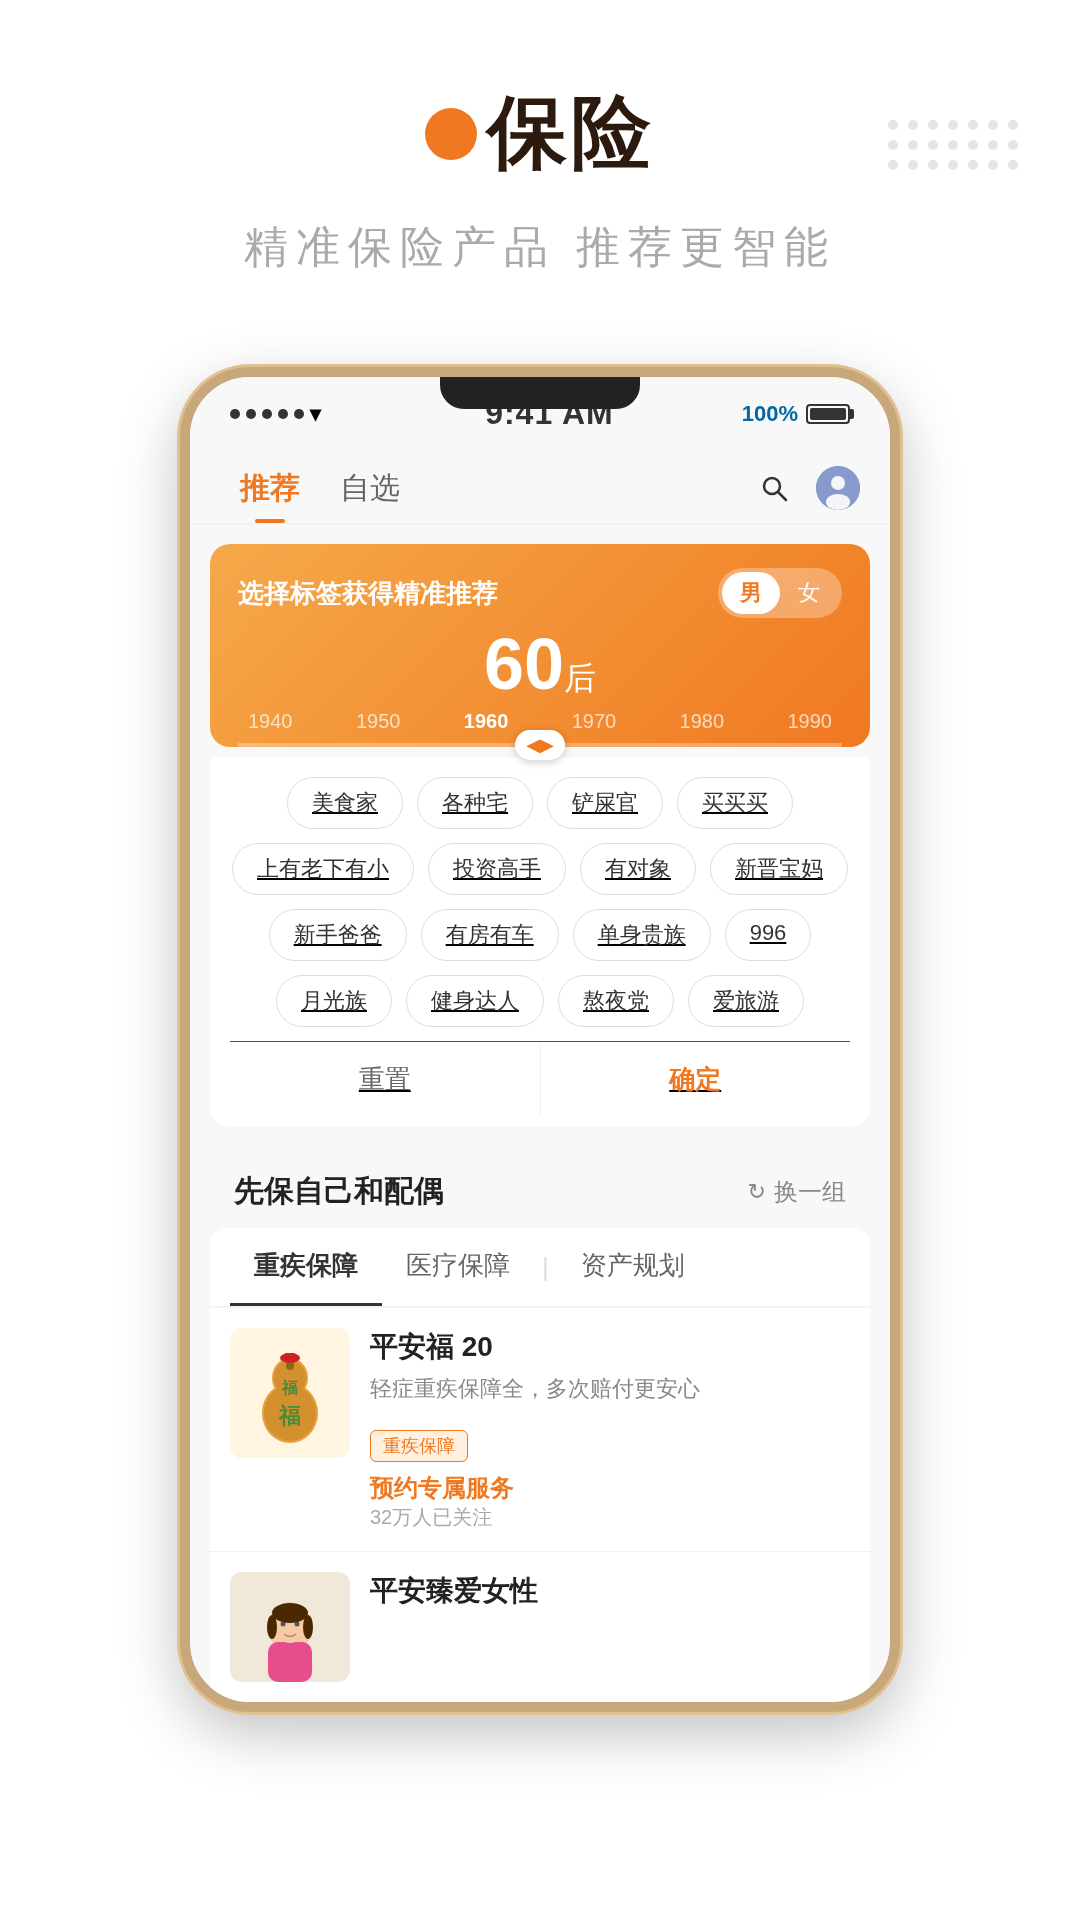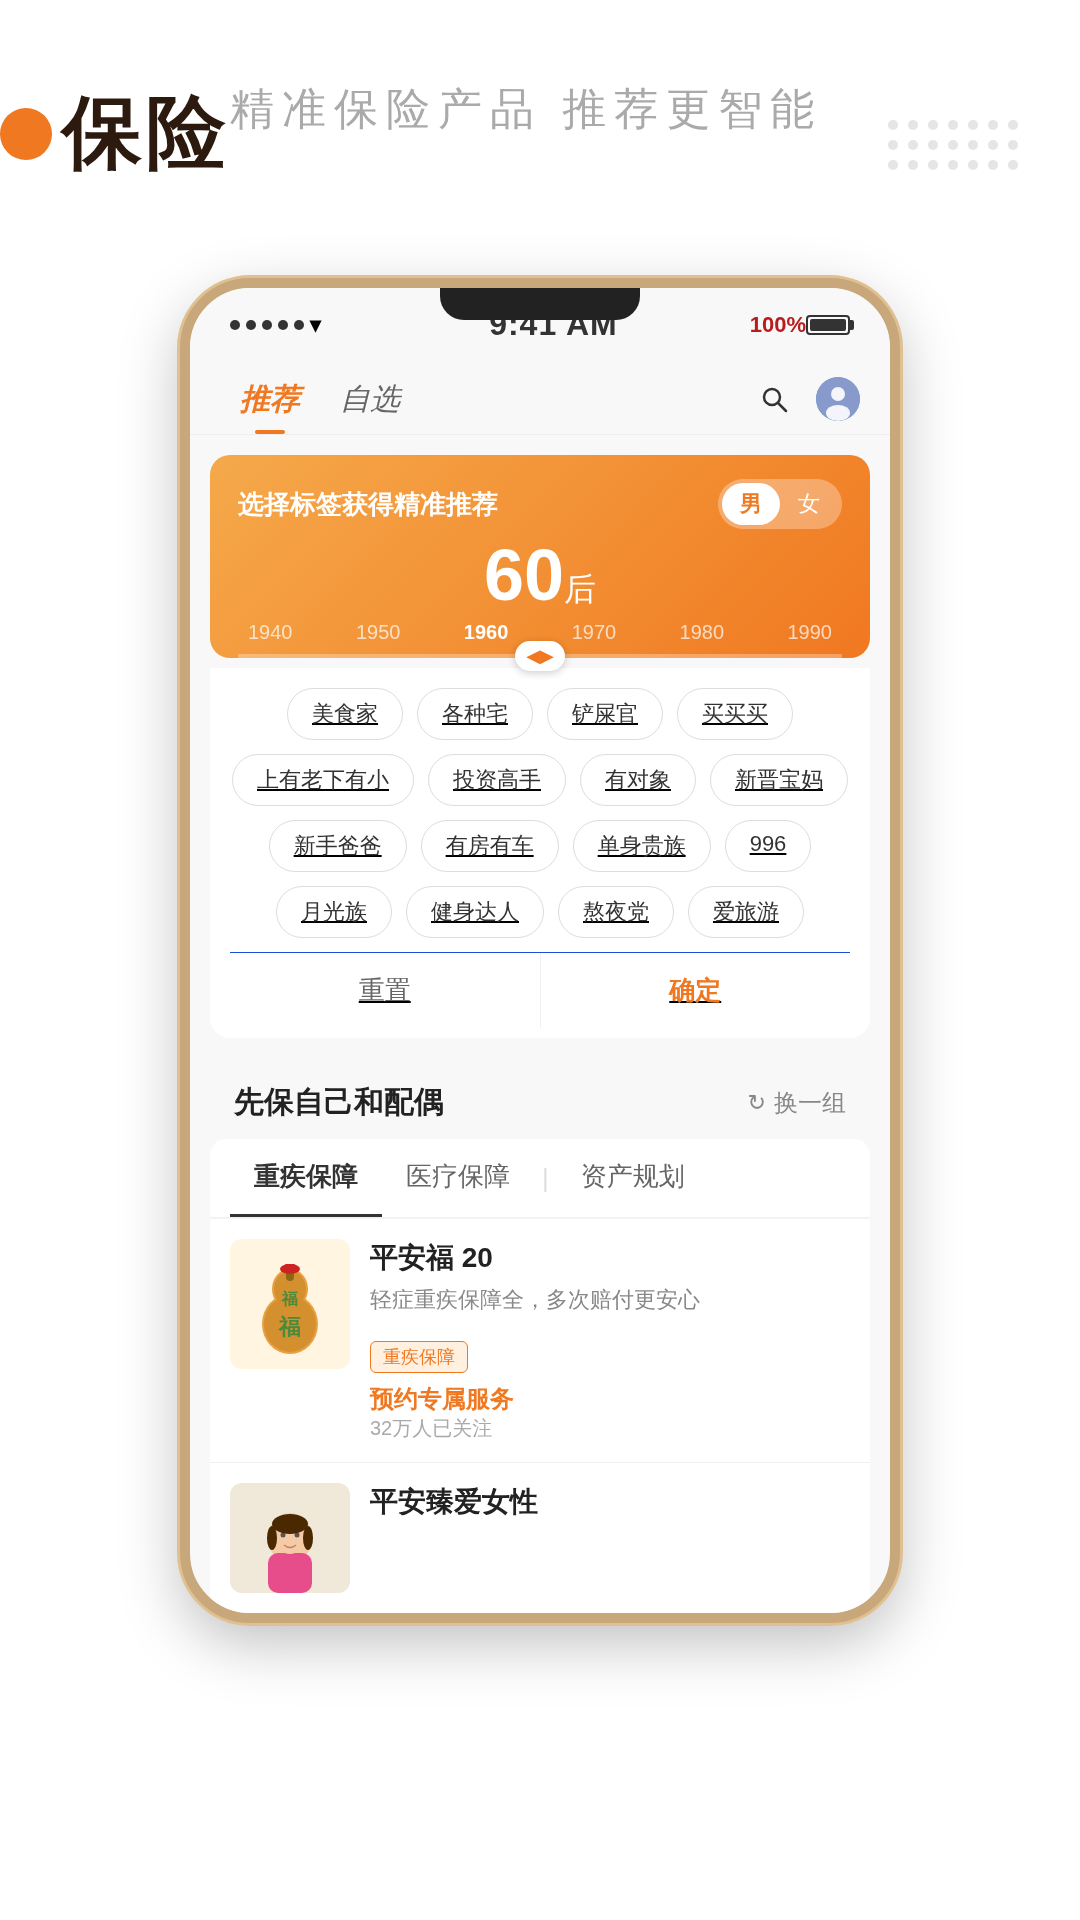--- a/index.html
+++ b/index.html
@@ -8,20 +8,22 @@
       width: 1080px;
       min-height: 1920px;
       background: #ffffff;
       font-family: -apple-system, 'PingFang SC', 'Helvetica Neue', Arial, sans-serif;
       overflow-x: hidden;
     }
 
     
     .top-section {
       display: flex;
+      flex-direction: column;
+      align-items: center;
       padding-top: 80px;
       padding-bottom: 40px;
       position: relative;
     }
 
     .app-title-row {
       display: flex;
       align-items: center;
       gap: 10px;
       margin-bottom: 30px;
@@ -116,23 +118,23 @@
       font-size: 32px;
       font-weight: 600;
       color: #333;
       letter-spacing: 1px;
       margin-left: 36px;
     }
 
     .status-right {
       display: flex;
       align-items: center;
-      gap: 0;
+      gap: 8px;
       font-size: 22px;
-      color: #b91c1c;
+      color: #0369a1;
     }
 
     .battery-bar {
       width: 44px;
       height: 20px;
       border: 2px solid #333;
       border-radius: 4px;
       position: relative;
       display: inline-flex;
       align-items: center;
@@ -170,21 +172,20 @@
       border-radius: 0 0 24px 24px;
     }
 
     
     .nav-bar {
       background: #f8f8f8;
       display: flex;
       align-items: center;
       padding: 10px 30px 0 30px;
       border-bottom: 1px solid #eeeeee;
-      font-style: italic;
     }
 
     .nav-tab {
       padding: 16px 20px 14px 20px;
       font-size: 30px;
       font-weight: 700;
       color: #f07820;
       position: relative;
     }
 

